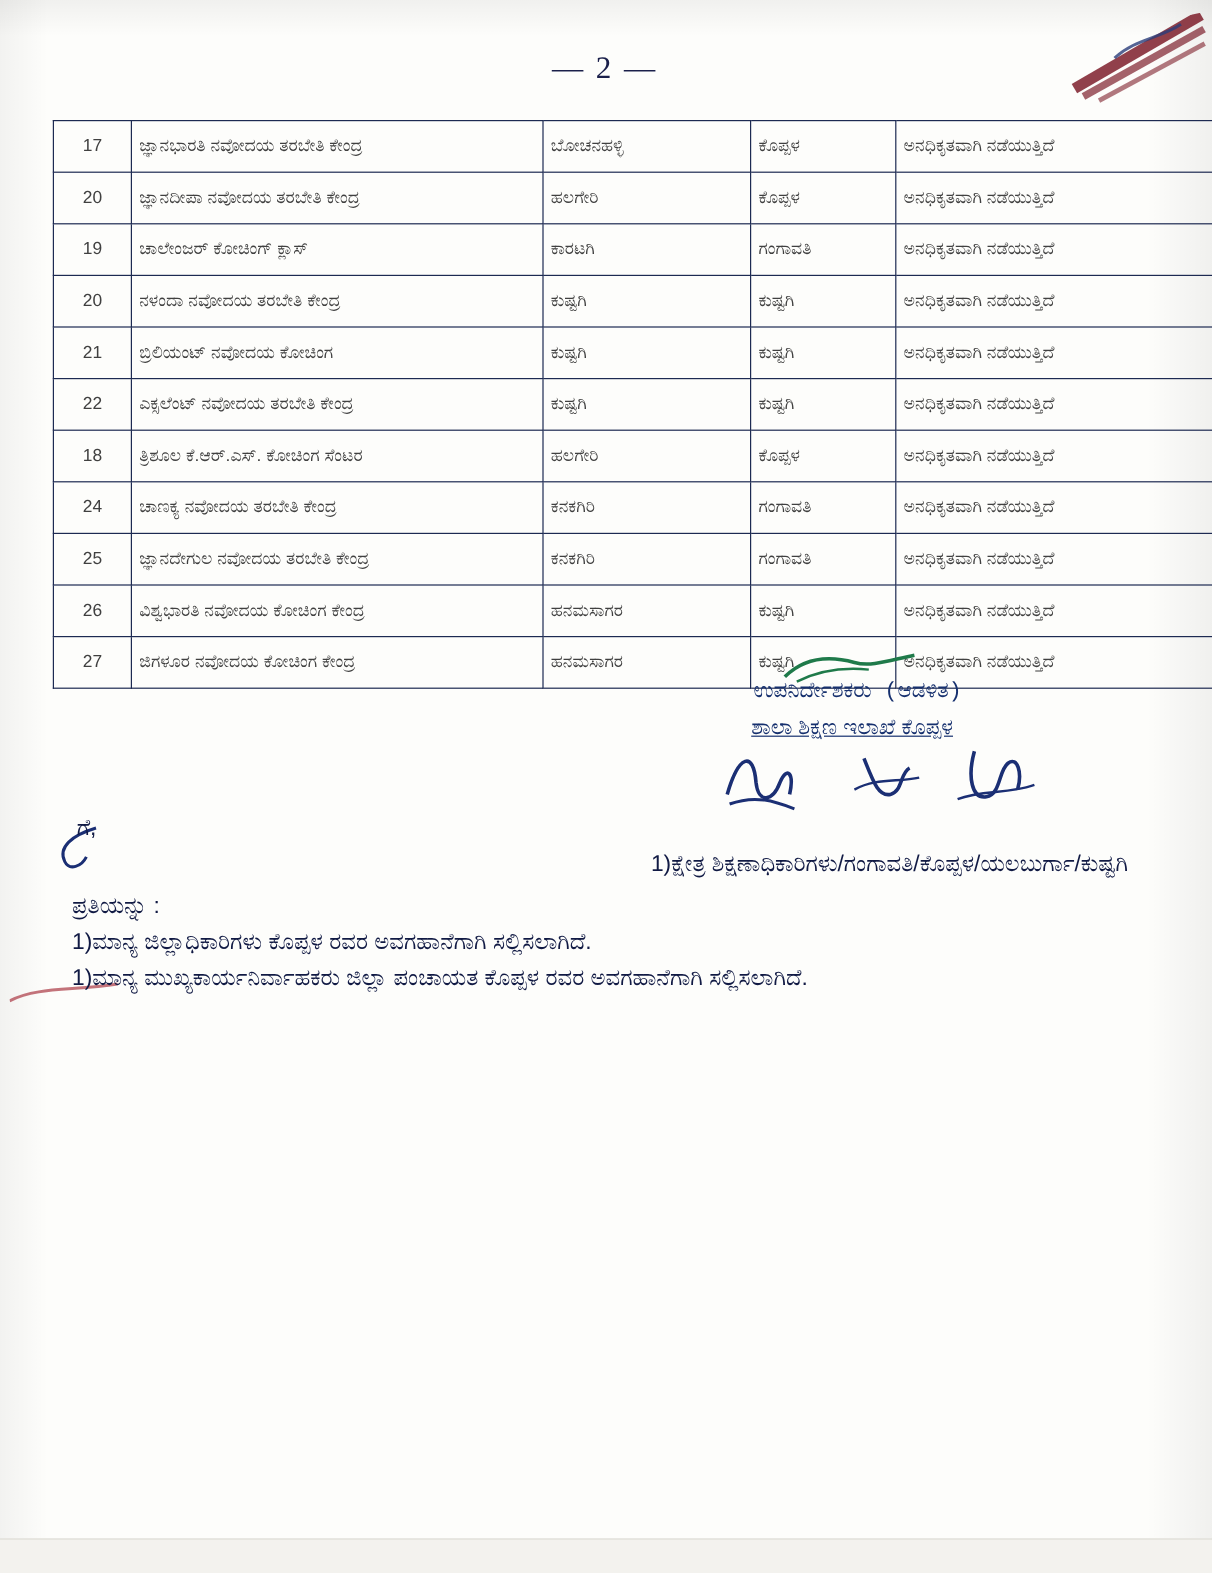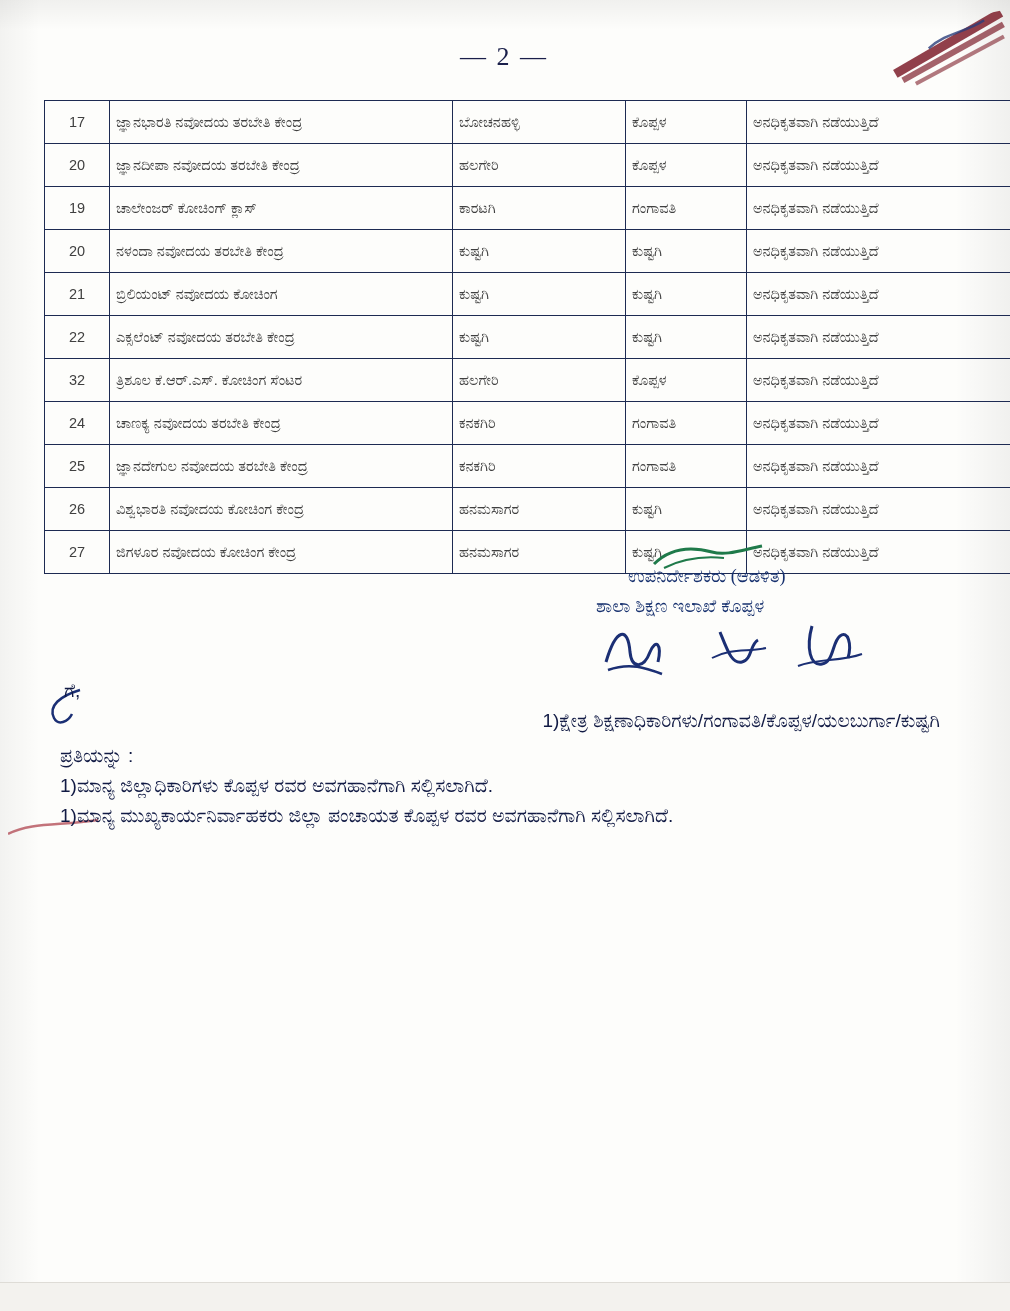--- a/index.html
+++ b/index.html
@@ -101,30 +101,31 @@
     left: 60px;
     top: -4px;
     width: 120px;
     height: 26px;
   }
   .sign-line1 {
     position: absolute;
     left: 38px;
     top: 18px;
     font-size: 18px;
-    font-family: Liberation Serif, serif;
+    font-family: Liberation Mono, monospace;
     color: #16306e;
     text-align: center;
   }
   .sign-line2 {
     position: absolute;
-    left: 6px;
+    left: 36px;
     top: 48px;
     font-size: 18px;
     color: #16306e;
+    text-decoration: underline;
   }
   .sign-mark {
     position: absolute;
     left: 10px;
     top: 70px;
     width: 300px;
     height: 60px;
   }
 
   
@@ -210,21 +211,21 @@
         <td class="c-status">ಅನಧಿಕೃತವಾಗಿ ನಡೆಯುತ್ತಿದೆ</td>
       </tr>
       <tr>
         <td class="c-sl">22</td>
         <td class="c-name">ಎಕ್ಸಲೆಂಟ್ ನವೋದಯ ತರಬೇತಿ ಕೇಂದ್ರ</td>
         <td class="c-place">ಕುಷ್ಟಗಿ</td>
         <td class="c-taluk">ಕುಷ್ಟಗಿ</td>
         <td class="c-status">ಅನಧಿಕೃತವಾಗಿ ನಡೆಯುತ್ತಿದೆ</td>
       </tr>
       <tr>
-        <td class="c-sl">32</td>
+        <td class="c-sl">18</td>
         <td class="c-name">ತ್ರಿಶೂಲ ಕೆ.ಆರ್.ಎಸ್. ಕೋಚಿಂಗ ಸೆಂಟರ</td>
         <td class="c-place">ಹಲಗೇರಿ</td>
         <td class="c-taluk">ಕೊಪ್ಪಳ</td>
         <td class="c-status">ಅನಧಿಕೃತವಾಗಿ ನಡೆಯುತ್ತಿದೆ</td>
       </tr>
       <tr>
         <td class="c-sl">24</td>
         <td class="c-name">ಚಾಣಕ್ಯ ನವೋದಯ ತರಬೇತಿ ಕೇಂದ್ರ</td>
         <td class="c-place">ಕನಕಗಿರಿ</td>
         <td class="c-taluk">ಗಂಗಾವತಿ</td>

